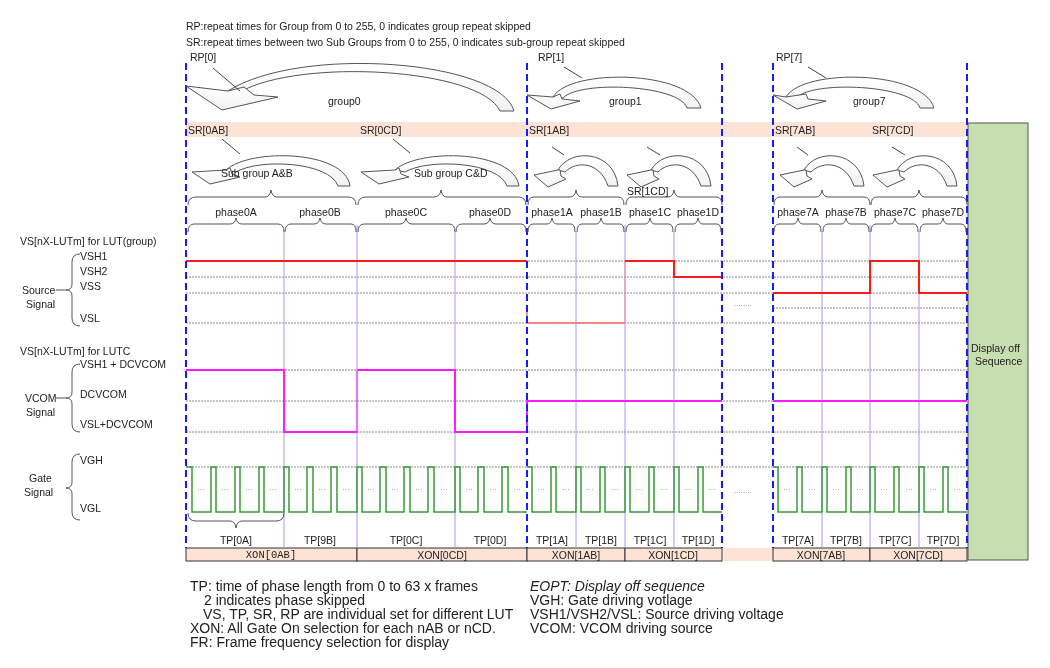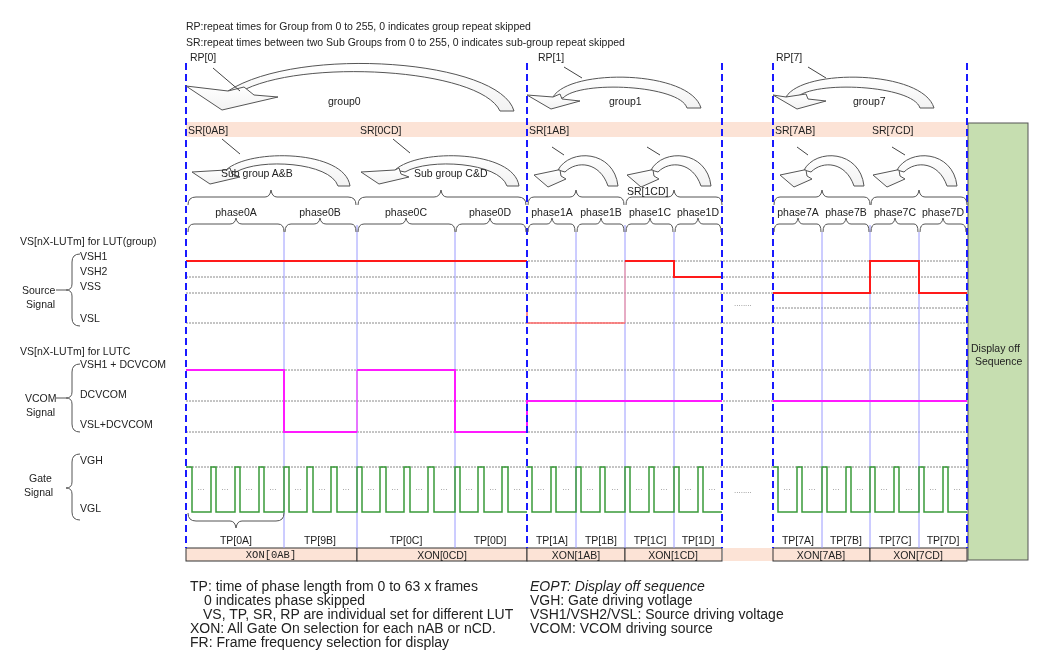--- a/index.html
+++ b/index.html
@@ -285,21 +285,21 @@
 <div class="t ctr" style="left:442px;top:549px;">XON[0CD]</div>
 <div class="t ctr" style="left:576px;top:549px;">XON[1AB]</div>
 <div class="t ctr" style="left:673px;top:549px;">XON[1CD]</div>
 <div class="t ctr" style="left:821px;top:549px;">XON[7AB]</div>
 <div class="t ctr" style="left:918px;top:549px;">XON[7CD]</div>
 
 <div class="t" style="left:971px;top:342px;">Display off</div>
 <div class="t" style="left:975px;top:355px;">Sequence</div>
 
 <div class="note" style="left:190px;top:580px;">TP: time of phase length from 0 to 63 x frames</div>
-<div class="note" style="left:204px;top:594px;">0 indicates phase skipped</div>
+<div class="note" style="left:204px;top:594px;">2 indicates phase skipped</div>
 <div class="note" style="left:190px;top:608px;margin-left:13px;">VS, TP, SR, RP are individual set for different LUT</div>
 <div class="note" style="left:190px;top:622px;">XON: All Gate On selection for each nAB or nCD.</div>
 <div class="note" style="left:190px;top:636px;">FR: Frame frequency selection for display</div>
 
 <div class="note" style="left:530px;top:580px;font-style:italic;">EOPT: Display off sequence</div>
 <div class="note" style="left:530px;top:594px;">VGH: Gate driving votlage</div>
 <div class="note" style="left:530px;top:608px;">VSH1/VSH2/VSL: Source driving voltage</div>
 <div class="note" style="left:530px;top:622px;">VCOM: VCOM driving source</div>
 
 </body></html>

